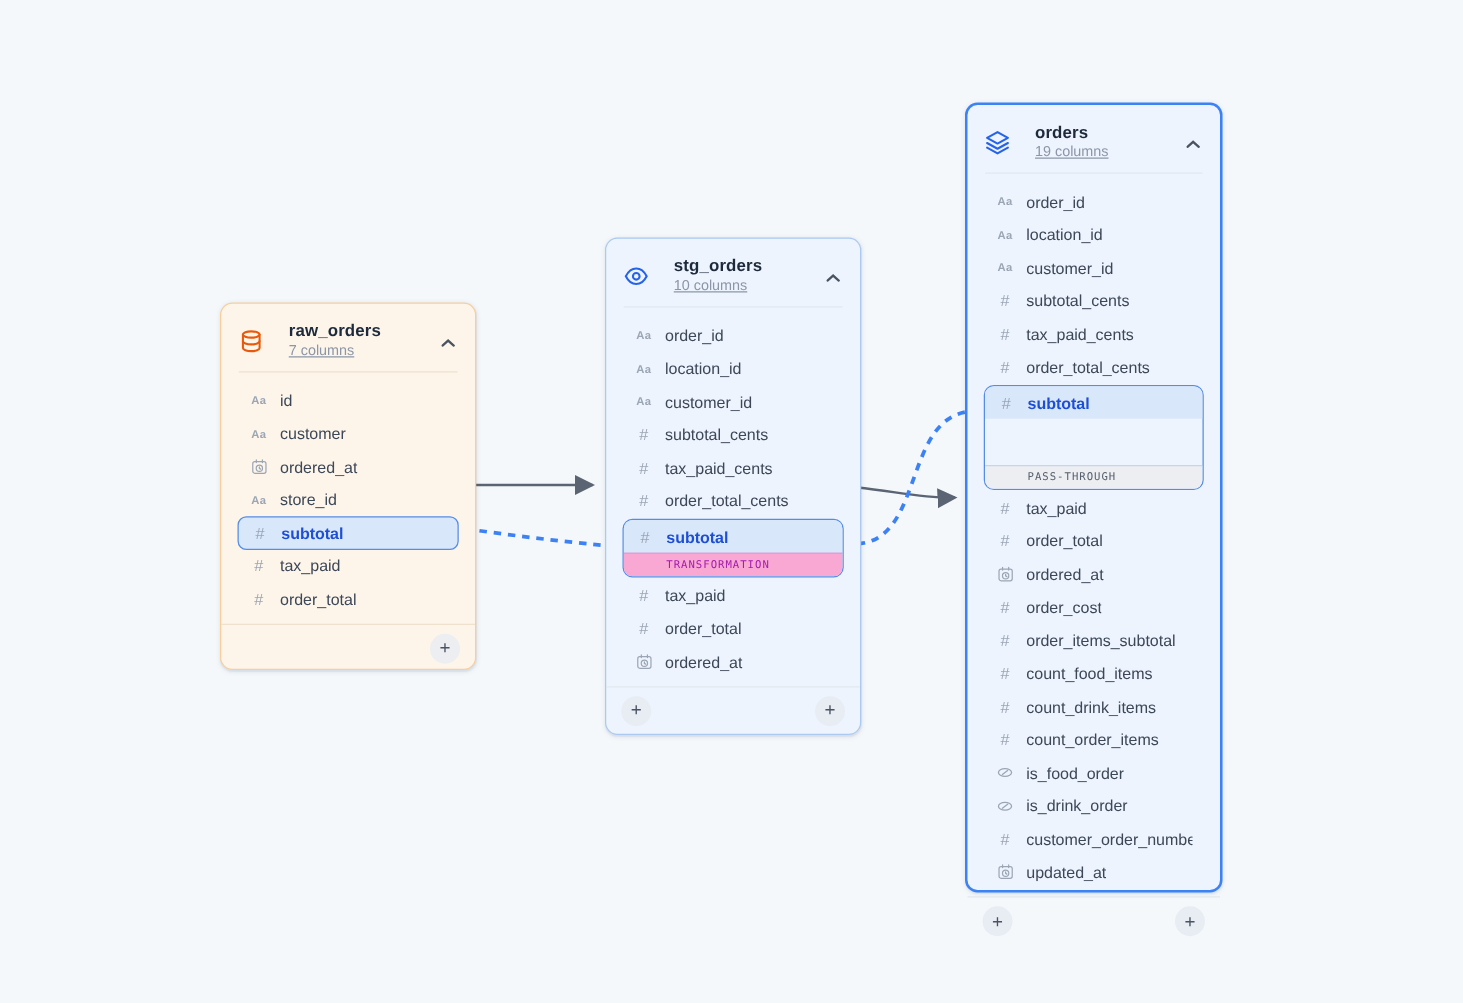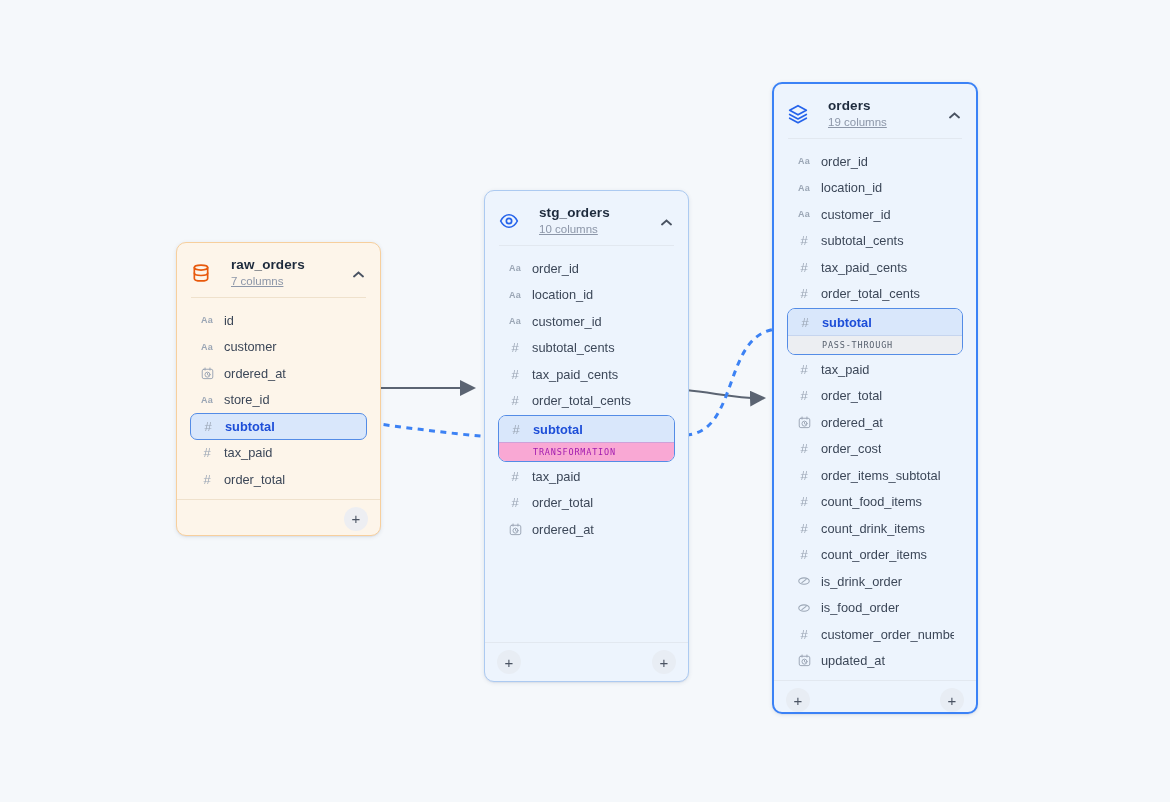--- a/index.html
+++ b/index.html
@@ -14,21 +14,21 @@
   .edge-solid { fill:none; stroke:#5b6472; stroke-width:2; }
   .edge-dashed { fill:none; stroke:#3c82f4; stroke-width:3; stroke-dasharray:6 5.5; }
 
   .node {
     position:absolute; z-index:2;
     border-radius:10px;
     display:flex; flex-direction:column;
     box-shadow:0 1px 4px rgba(20,45,90,0.10), 0 1px 1px rgba(20,45,90,0.05);
   }
   .node-raw    { left:176px; top:242px; width:205px; height:294px; background:#fdf5ea; border:1px solid #f7cf9d; }
-  .node-stg    { left:484px; top:190px; width:205px; height:492px; background:#edf4fd; border:1px solid #accaf1; }
+  .node-stg    { left:484px; top:190px; width:205px; height:398px; background:#edf4fd; border:1px solid #accaf1; }
   .node-orders { left:772px; top:82px;  width:206px; height:632px; background:#edf4fd; border:2px solid #3b82f6; }
 
   .node-header { display:flex; align-items:center; gap:20px; padding:14px 14px 10px 14px; }
   .node-icon { width:20px; height:20px; flex:0 0 auto; margin-top:1px; }
   .node-titles { flex:1; min-width:0; }
   .node-title { font-size:13.5px; font-weight:700; color:#1d2a3c; letter-spacing:.1px; }
   .node-subtitle { font-size:11.5px; color:#8c96a8; margin-top:3px;text-decoration:underline; }
   .chevron-btn { background:none; border:none; cursor:pointer; padding:2px; margin-top:3px; }
 
   .divider { height:1px; margin:0 14px; background:#e2e8f0; flex:0 0 auto; }
@@ -312,21 +312,21 @@
           </span>
           <span class="row-label">order_total_cents</span>
         </div>
         <div class="col-block">
           <div class="row">
             <span class="type-icon">
               <span class="ti-num">#</span>
             </span>
             <span class="row-label">subtotal</span>
           </div>
-          <div class="badge-row" style="background: rgb(236, 238, 242); color: rgb(87, 96, 110); border-top: 1px solid rgba(84, 140, 230, 0.25);">PASS-THROUGH</div>
+          <div class="badge-row" style="background: rgb(236, 238, 242); color: rgb(87, 96, 110); border-top: 1px solid rgba(84, 140, 230, 0.25); margin-top: 37px;">PASS-THROUGH</div>
         </div>
         <div class="row">
           <span class="type-icon">
             <span class="ti-num">#</span>
           </span>
           <span class="row-label">tax_paid</span>
         </div>
         <div class="row">
           <span class="type-icon">
             <span class="ti-num">#</span>
@@ -374,30 +374,30 @@
           </span>
           <span class="row-label">count_order_items</span>
         </div>
         <div class="row">
           <span class="type-icon">
             <svg width="14" height="14" viewBox="0 0 16 16" fill="none" stroke="#9ba6b5" stroke-width="1.2" stroke-linecap="round">
               <ellipse cx="8" cy="8" rx="6" ry="3.6"></ellipse>
               <path d="M5.6 9.8 L10.4 6.2"></path>
             </svg>
           </span>
-          <span class="row-label">is_drink_order</span>
+          <span class="row-label">is_food_order</span>
         </div>
         <div class="row">
           <span class="type-icon">
             <svg width="14" height="14" viewBox="0 0 16 16" fill="none" stroke="#9ba6b5" stroke-width="1.2" stroke-linecap="round">
               <ellipse cx="8" cy="8" rx="6" ry="3.6"></ellipse>
               <path d="M5.6 9.8 L10.4 6.2"></path>
             </svg>
           </span>
-          <span class="row-label">is_food_order</span>
+          <span class="row-label">is_drink_order</span>
         </div>
         <div class="row">
           <span class="type-icon">
             <span class="ti-num">#</span>
           </span>
           <span class="row-label">customer_order_number</span>
         </div>
         <div class="row">
           <span class="type-icon">
             <svg width="13" height="13" viewBox="0 0 16 16" fill="none" stroke="#9ba6b5" stroke-width="1.2" stroke-linecap="round">

